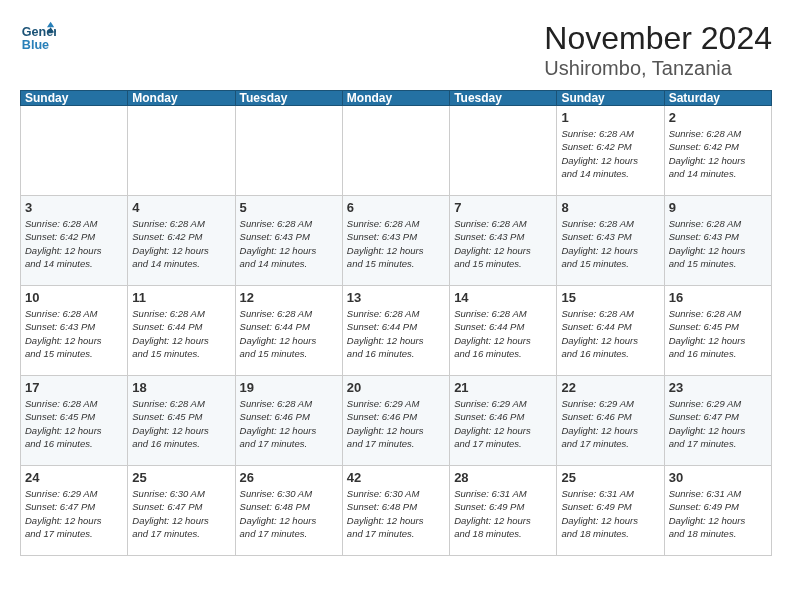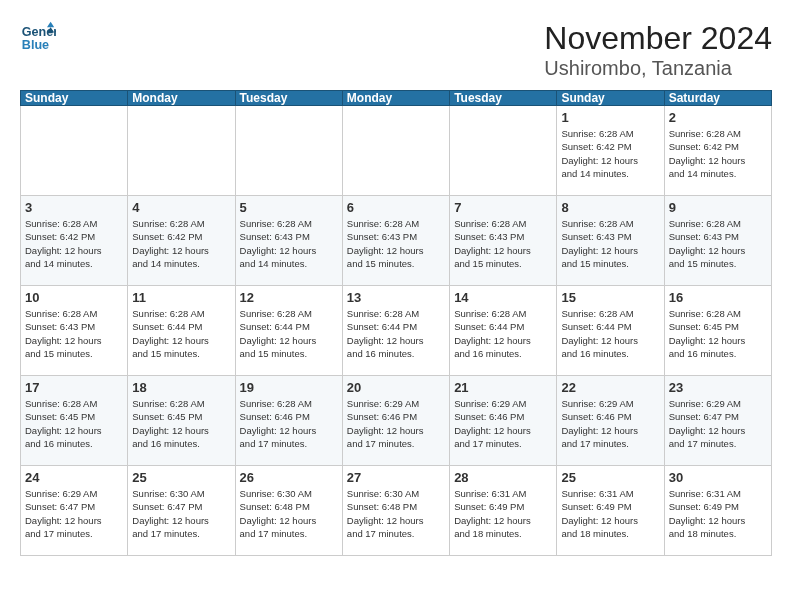--- a/index.html
+++ b/index.html
@@ -64,20 +64,21 @@
     }
     .day-number {
       font-size: 13px;
       font-weight: bold;
       margin-bottom: 2px;
     }
     .day-info {
       font-size: 9.5px;
       line-height: 1.4;
       color: #333;
+      font-style: italic;
     }
     .empty-cell {
       background: #fff !important;
     }
   </style>
 </head>
 <body>
 
 <div class="header">
   <div class="logo">
@@ -297,21 +298,21 @@
 and 17 minutes.</div>
         </td>
         <td>
           <div class="day-number">26</div>
           <div class="day-info" style="white-space: pre-line;">Sunrise: 6:30 AM
 Sunset: 6:48 PM
 Daylight: 12 hours
 and 17 minutes.</div>
         </td>
         <td>
-          <div class="day-number">27</div>
+          <div class="day-number">42</div>
           <div class="day-info" style="white-space: pre-line;">Sunrise: 6:30 AM
 Sunset: 6:48 PM
 Daylight: 12 hours
 and 17 minutes.</div>
         </td>
         <td>
           <div class="day-number">28</div>
           <div class="day-info" style="white-space: pre-line;">Sunrise: 6:31 AM
 Sunset: 6:49 PM
 Daylight: 12 hours

